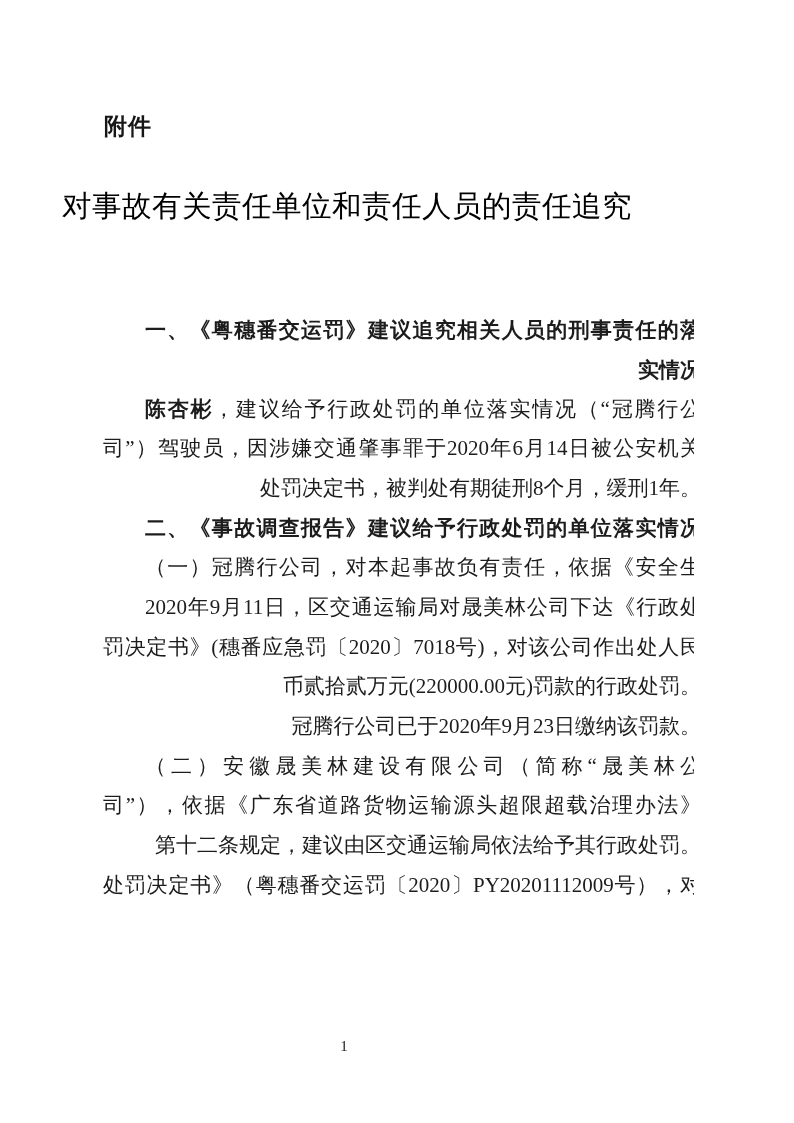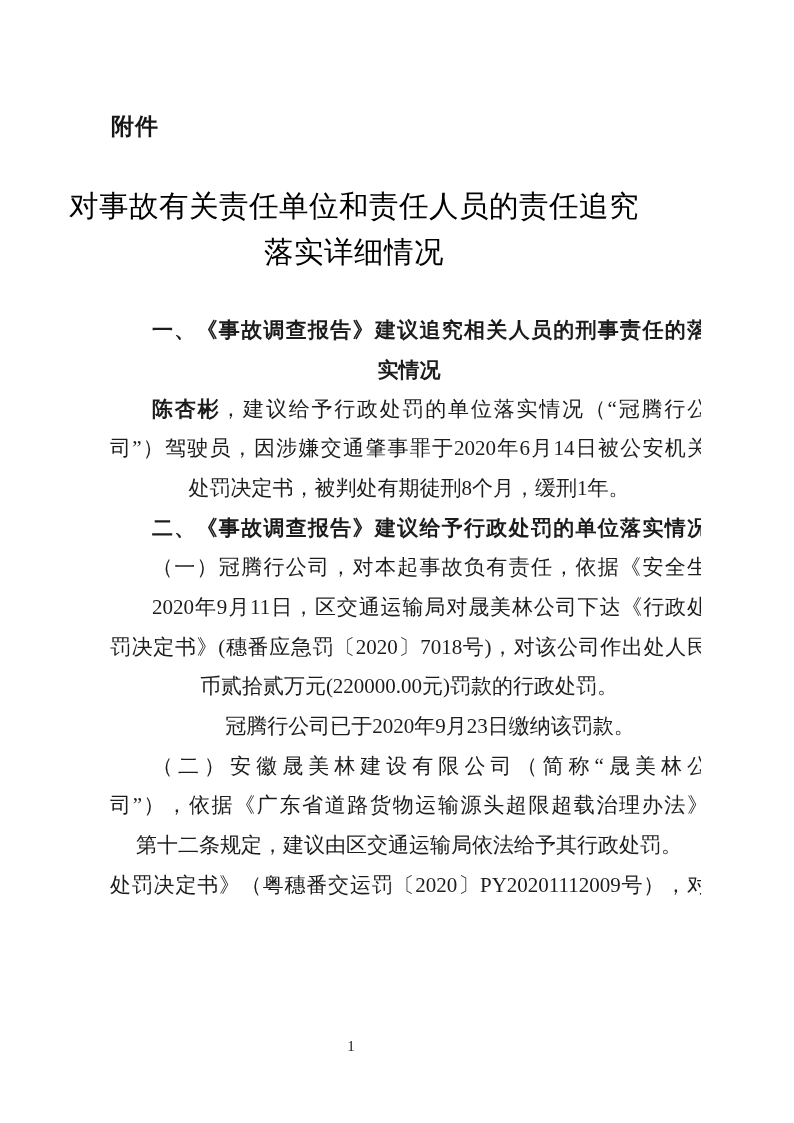--- a/index.html
+++ b/index.html
@@ -8,21 +8,20 @@
     background: #ffffff;
   }
   .page {
     position: relative;
     width: 694px;
     height: 1123px;
     background: #ffffff;
     color: #1c1c1c;
     font-family: "Liberation Serif", "DejaVu Serif", serif;
     overflow: hidden;
-    margin-left: 7px;
   }
   .attachment-label {
     position: absolute;
     left: 104px;
     top: 112px;
     font-size: 23px;
     line-height: 28px;
     font-weight: bold;
     font-family: "Liberation Sans", "DejaVu Sans", sans-serif;
     letter-spacing: 1px;
@@ -44,21 +43,21 @@
     position: absolute;
     left: 103px;
     top: 310px;
     width: 598px;
     font-size: 21px;
     color: #1c1c1c;
   }
   .line {
     height: 39.7px;
     line-height: 39.7px;
-    text-align: center;
+    text-align: right;
     overflow: hidden;
   }
   .line.stretch {
     text-align: justify;
     text-align-last: justify;
     text-justify: inter-character;
   }
   .line.indent {
     text-indent: 42px;
   }
@@ -79,25 +78,24 @@
 </style>
 </head>
 <body>
 
 <div class="page">
 
   <div class="attachment-label">附件</div>
 
   <div class="doc-title">
     <div>对事故有关责任单位和责任人员的责任追究</div>
-    <div>落实详细情况</div>
   </div>
 
   <div class="body-text">
-      <div class="line indent stretch"><span class="hei">一、《事故调查报告》建议追究相关人员的刑事责任的落</span></div>
+      <div class="line indent stretch"><span class="hei">一、《粤穗番交运罚》建议追究相关人员的刑事责任的落</span></div>
       <div class="line"><span class="hei">实情况</span></div>
       <div class="line indent stretch"><span class="hei">陈杏彬</span><span>，建议给予行政处罚的单位落实情况（“冠腾行公</span></div>
       <div class="line stretch"><span>司”）驾驶员，因涉嫌交通肇事罪于2020年6月14日被公安机关</span></div>
       <div class="line"><span>处罚决定书，被判处有期徒刑8个月，缓刑1年。</span></div>
       <div class="line indent stretch"><span class="hei">二、《事故调查报告》建议给予行政处罚的单位落实情况</span></div>
       <div class="line indent stretch"><span>（一）冠腾行公司，对本起事故负有责任，依据《安全生</span></div>
       <div class="line indent stretch"><span>2020年9月11日，区交通运输局对晟美林公司下达《行政处</span></div>
       <div class="line stretch"><span>罚决定书》(穗番应急罚〔2020〕7018号)，对该公司作出处人民</span></div>
       <div class="line"><span>币贰拾贰万元(220000.00元)罚款的行政处罚。</span></div>
       <div class="line indent"><span>冠腾行公司已于2020年9月23日缴纳该罚款。</span></div>

